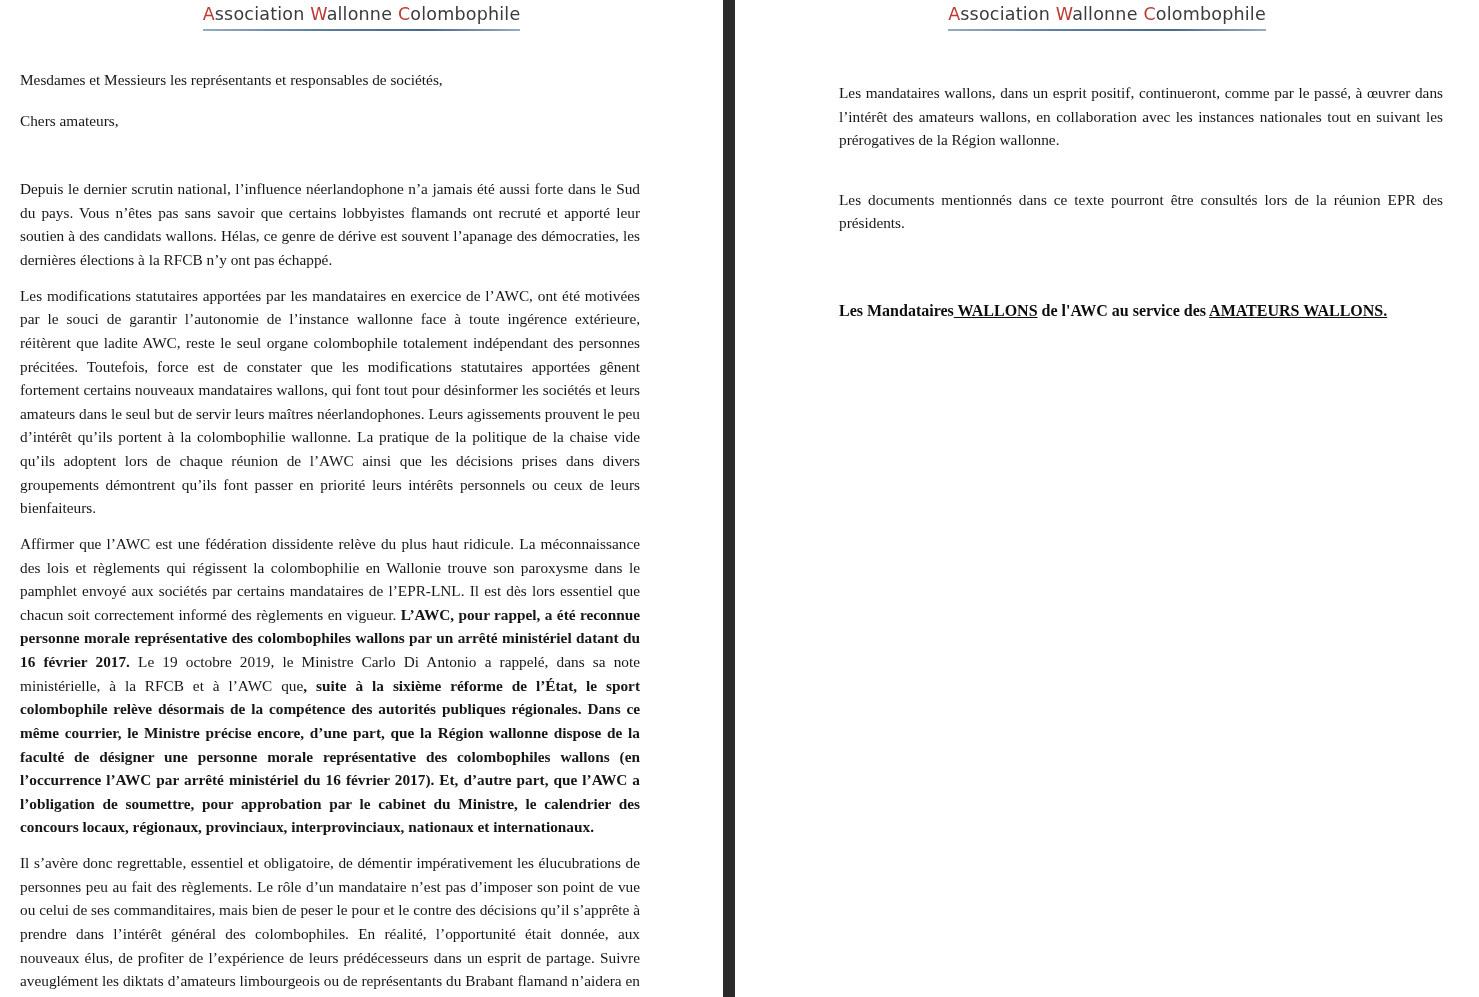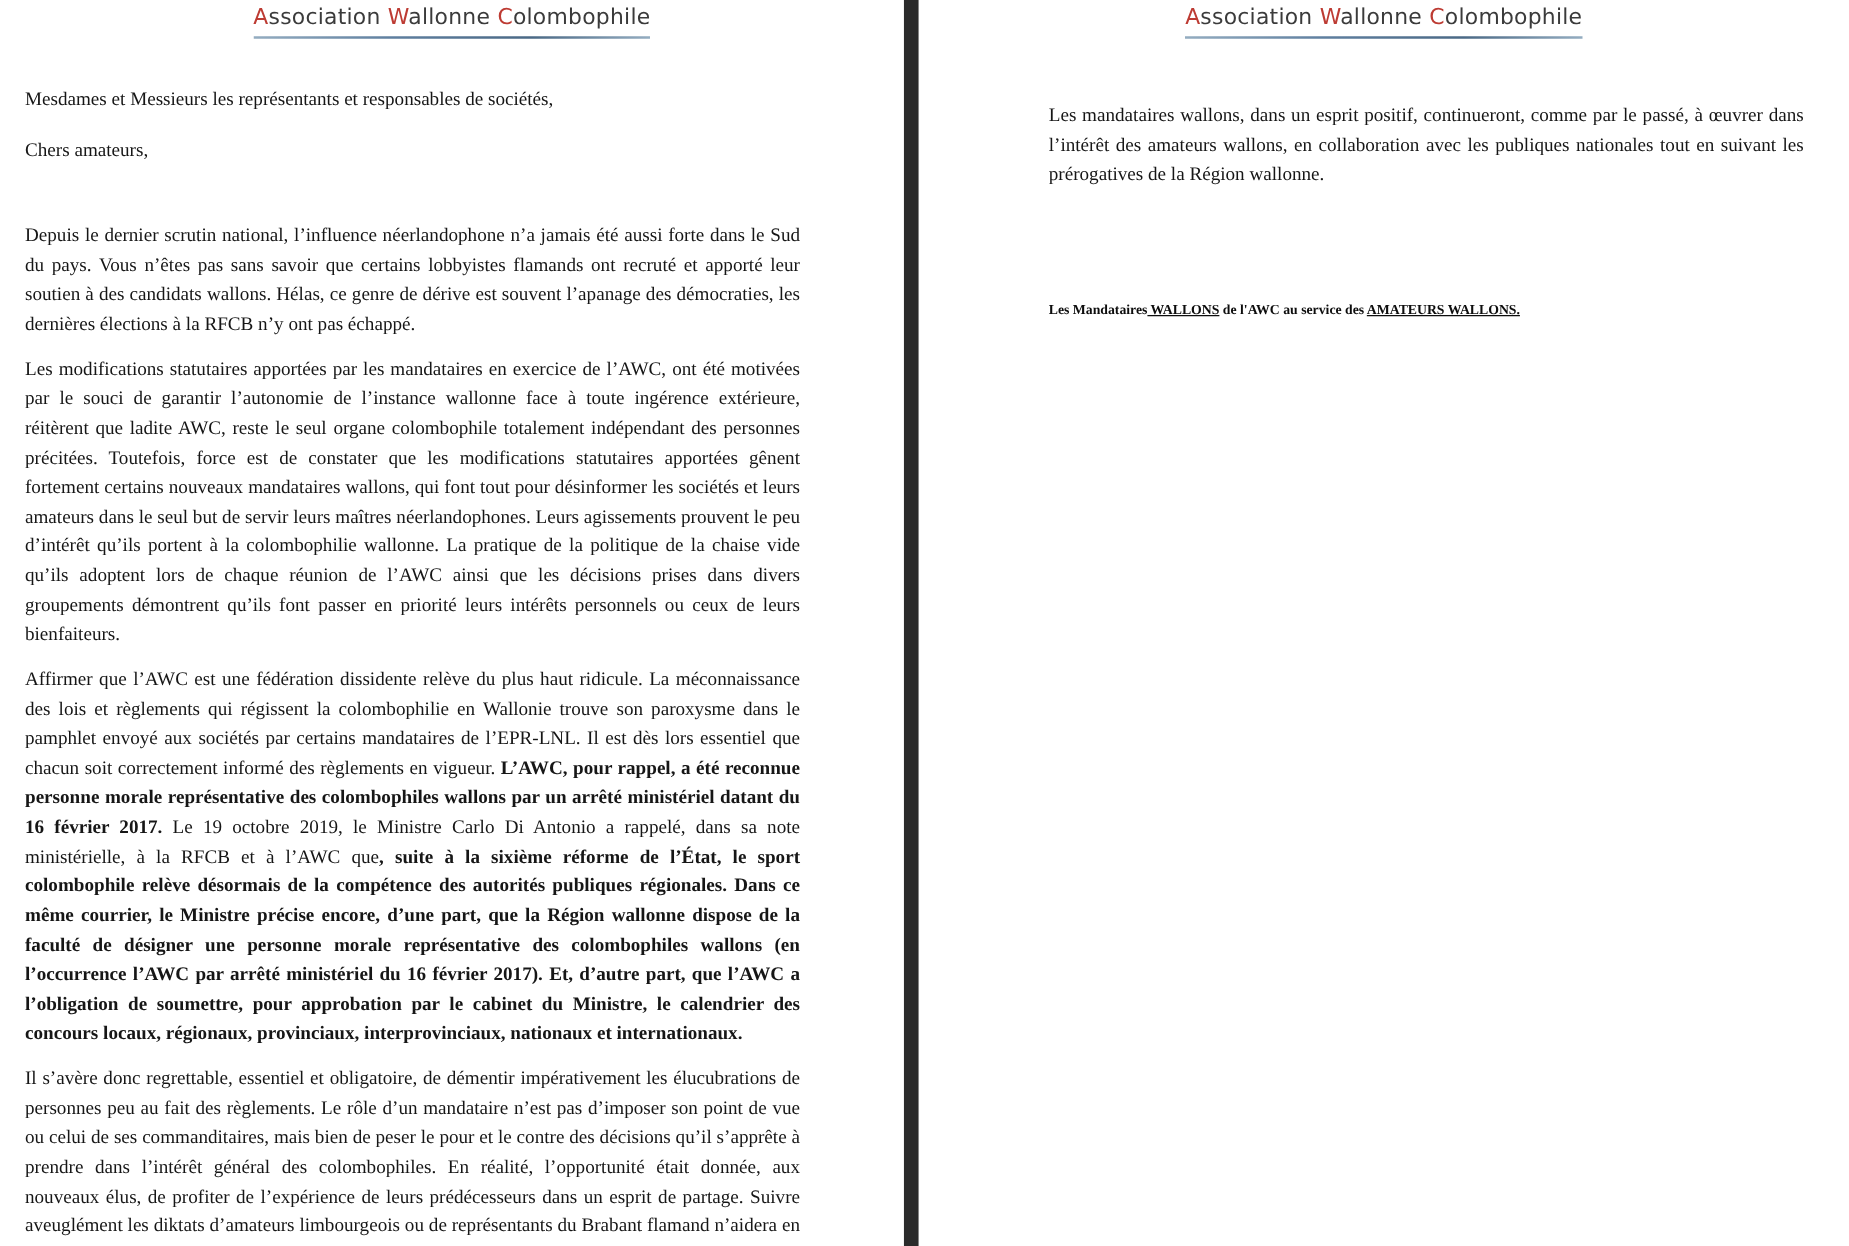--- a/index.html
+++ b/index.html
@@ -102,21 +102,21 @@
   .spacer-right-b { height: 12px; }
   .spacer-right-c { height: 52px; }
 
   .flow-left { padding-top: 31px; }
   .flow-right { padding-top: 44px; }
 
   b, strong { font-weight: bold; }
   .ul { text-decoration: underline; }
 
   .closing {
-    font-size: 11px;
+    font-size: 16px;
     line-height: 1.5;
     color: #0d0d0d;
     font-weight: bold;
     text-align: left;
     margin: 0;
   }
 </style>
 </head>
 <body>
 
@@ -155,27 +155,28 @@
 
     <div class="letterhead">
       <div class="letterhead-inner">
         <div class="letterhead-title"><span class="cap">A</span><span>ssociation</span> <span class="cap">W</span><span>allonne</span> <span class="cap">C</span><span>olombophile</span></div>
         <div class="letterhead-rule"></div>
       </div>
     </div>
 
     <div class="body-right flow-right">
 
-      <p class="para">Les mandataires wallons, dans un esprit positif, continueront, comme par le passé, à œuvrer dans l’intérêt des amateurs wallons, en collaboration avec les publiques nationales tout en suivant les prérogatives de la Région wallonne.</p>
+      <p class="para">Les mandataires wallons, dans un esprit positif, continueront, comme par le passé, à œuvrer dans l’intérêt des amateurs wallons, en collaboration avec les instances nationales tout en suivant les prérogatives de la Région wallonne.</p>
 
       <div class="spacer-right-b"></div>
 
 
       <div class="spacer-right-b"></div>
 
+      <p class="para">Les documents mentionnés dans ce texte pourront être consultés lors de la réunion EPR des présidents.</p>
 
       <div class="spacer-right-c"></div>
 
       <p class="closing"><span>Les Mandataires</span><span class="ul"> WALLONS</span><span> de l'AWC au service des </span><span class="ul">AMATEURS WALLONS.</span></p>
 
     </div>
   </div>
 
 </div>
 

